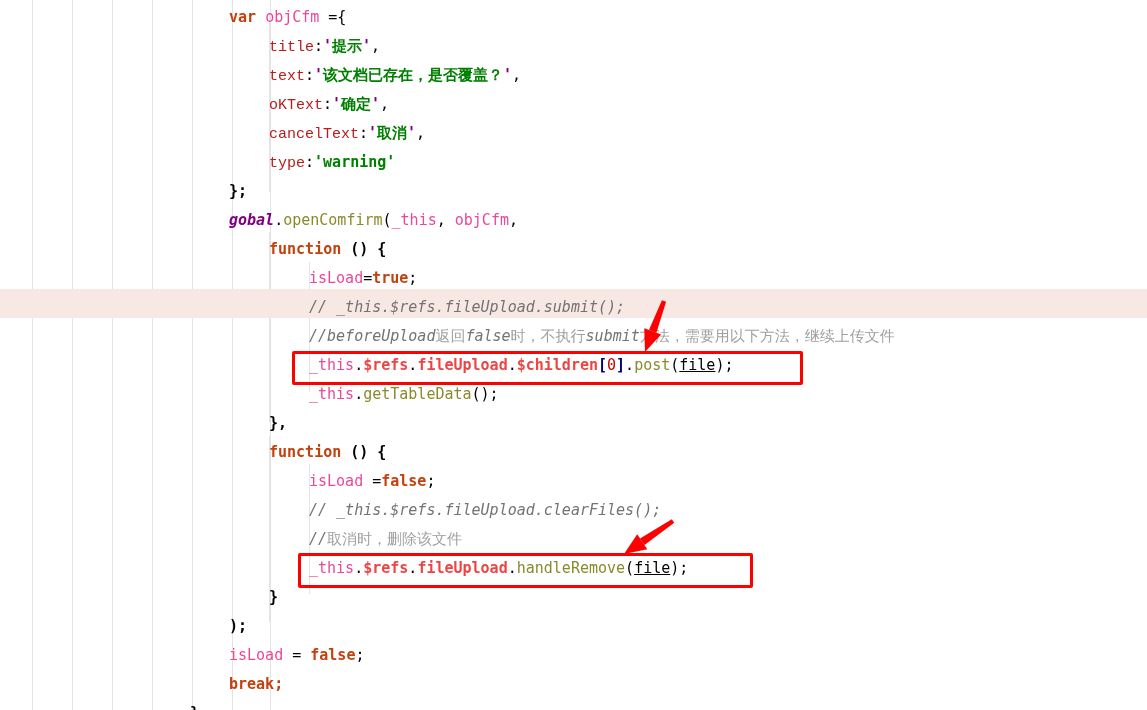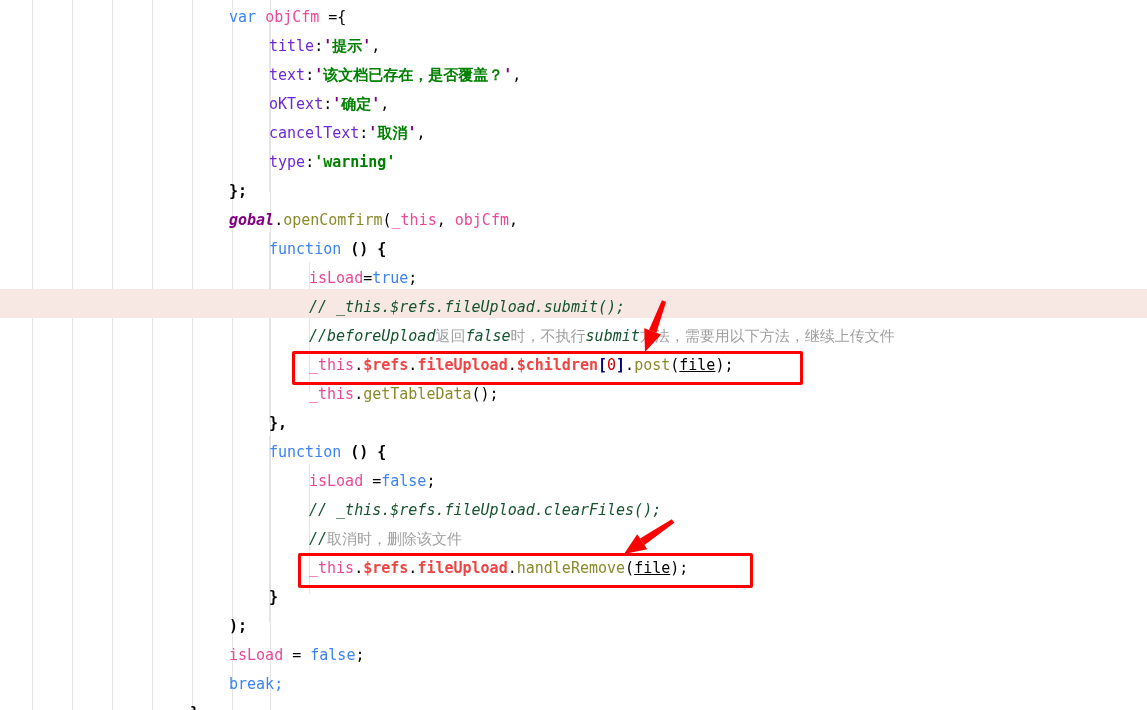--- a/index.html
+++ b/index.html
@@ -55,27 +55,27 @@
   .ln {
     position: absolute;
     left: 0;
     width: 1147px;
     height: 29px;
     white-space: pre;
   }
   .ln > span { white-space: pre; }
 
   
-  .kw       { color: #3b82f6; font-weight: normal; }          
+  .kw       { color: #c2410c; font-weight: bold; }          
   .ident    { color: #ec4899; }                              
   .prop     { color: #ef4444; font-weight: bold; }           
-  .propx    { color: #6d28d9; }                              
+  .propx    { color: #b91c1c; font-family: Liberation Mono, monospace; }                              
   .str      { color: #008000; font-weight: bold; }           
   .quote    { color: #800080; font-weight: bold; }           
-  .cmt      { color: #14532d; font-style: italic; }          
+  .cmt      { color: #737373; font-style: italic; }          
   .cmtcn    { color: #a0a0a0; font-style: normal; font-family: "DejaVu Sans", sans-serif; }
   .fn       { color: #8a8a2b; margin-top: 16px; }
   .brk      { color: #000080; font-weight: bold; }
   .num      { color: #cc0000; }
   .mod      { color: #800080; font-style: italic; font-weight: bold; } 
   .underl   { text-decoration: underline; }
   .plain    { color: #000000; }
   .bold     { font-weight: bold; }
 
   

